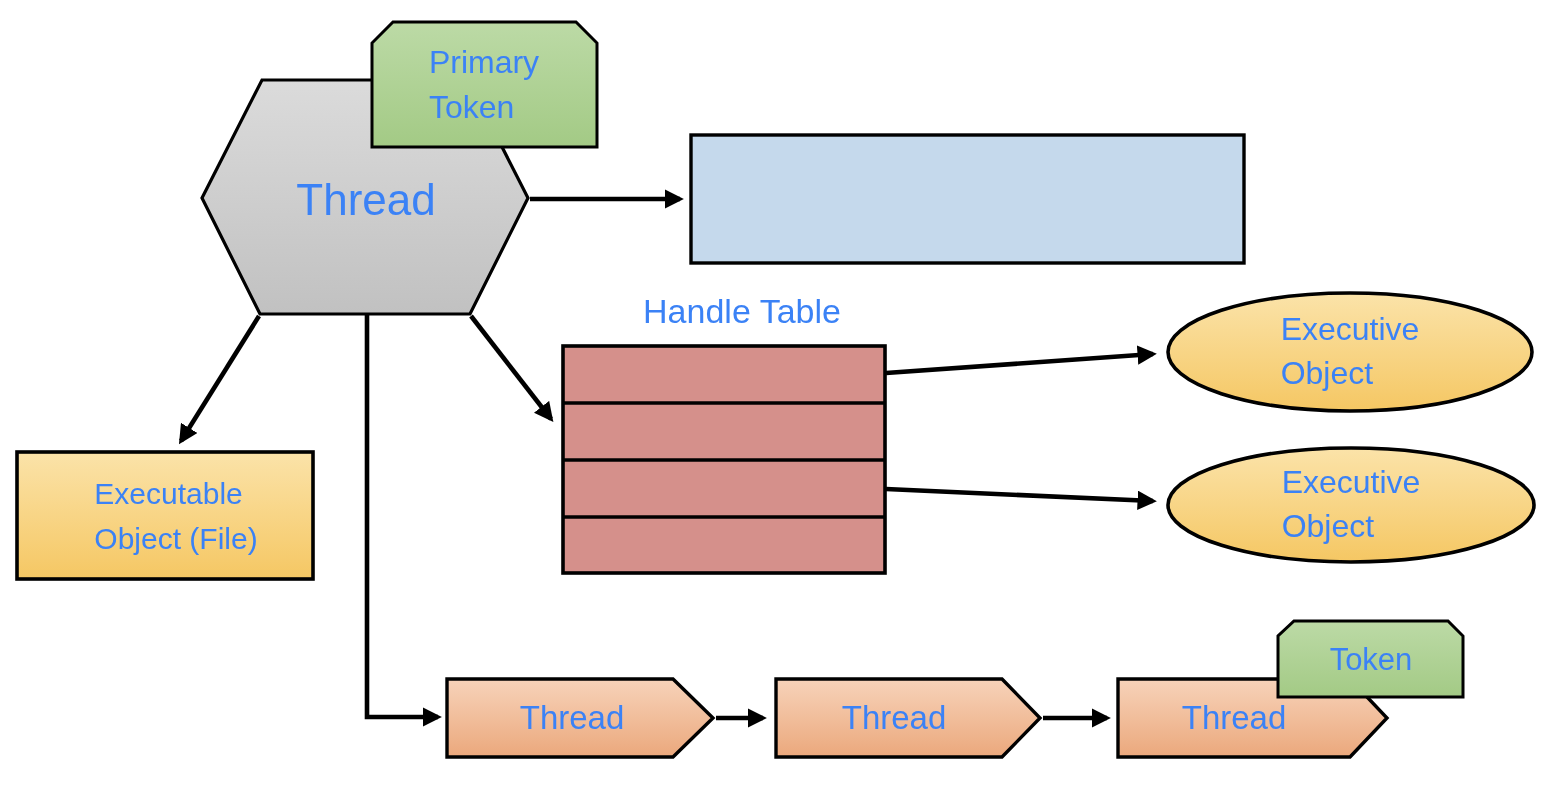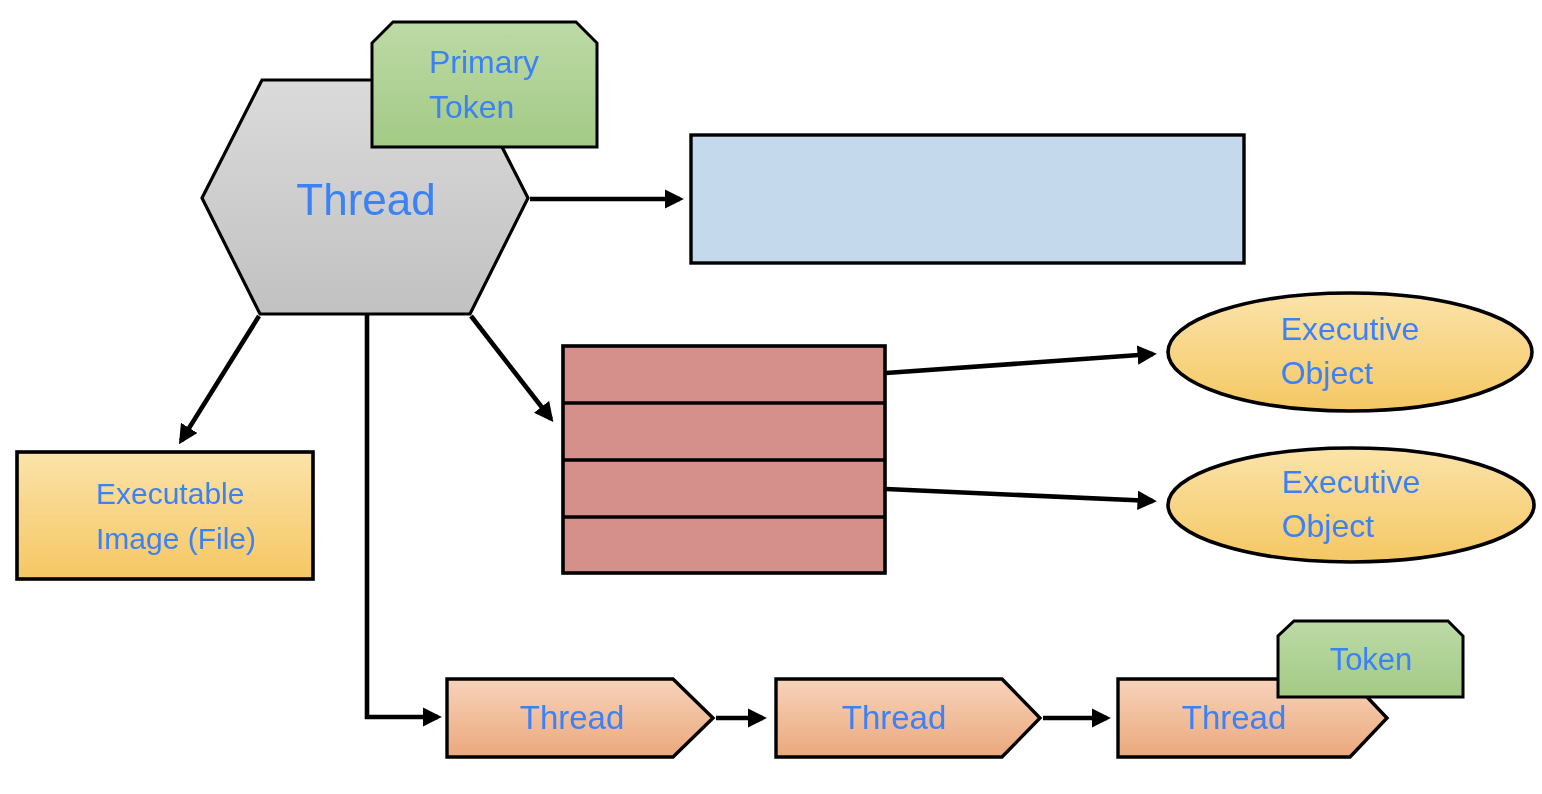--- a/index.html
+++ b/index.html
@@ -98,34 +98,37 @@
   <div class="lbl lbl-process">
     <span class="ln">Thread</span>
   </div>
 
   <div class="lbl lbl-ptoken">
     <span class="ln">Primary</span>
     <span class="ln">Token</span>
   </div>
 
 
+  <div class="lbl lbl-htable">
+    <span class="ln">Handle Table</span>
+  </div>
 
   <div class="lbl lbl-eo1">
     <span class="ln">Executive</span>
     <span class="ln">Object</span>
   </div>
 
   <div class="lbl lbl-eo2">
     <span class="ln">Executive</span>
     <span class="ln">Object</span>
   </div>
 
   <div class="lbl lbl-eximg">
     <span class="ln">Executable</span>
-    <span class="ln">Image (File)</span>
+    <span class="ln">Object (File)</span>
   </div>
 
   <div class="lbl lbl-thread1">
     <span class="ln">Thread</span>
   </div>
 
   <div class="lbl lbl-thread2">
     <span class="ln">Thread</span>
   </div>
 

